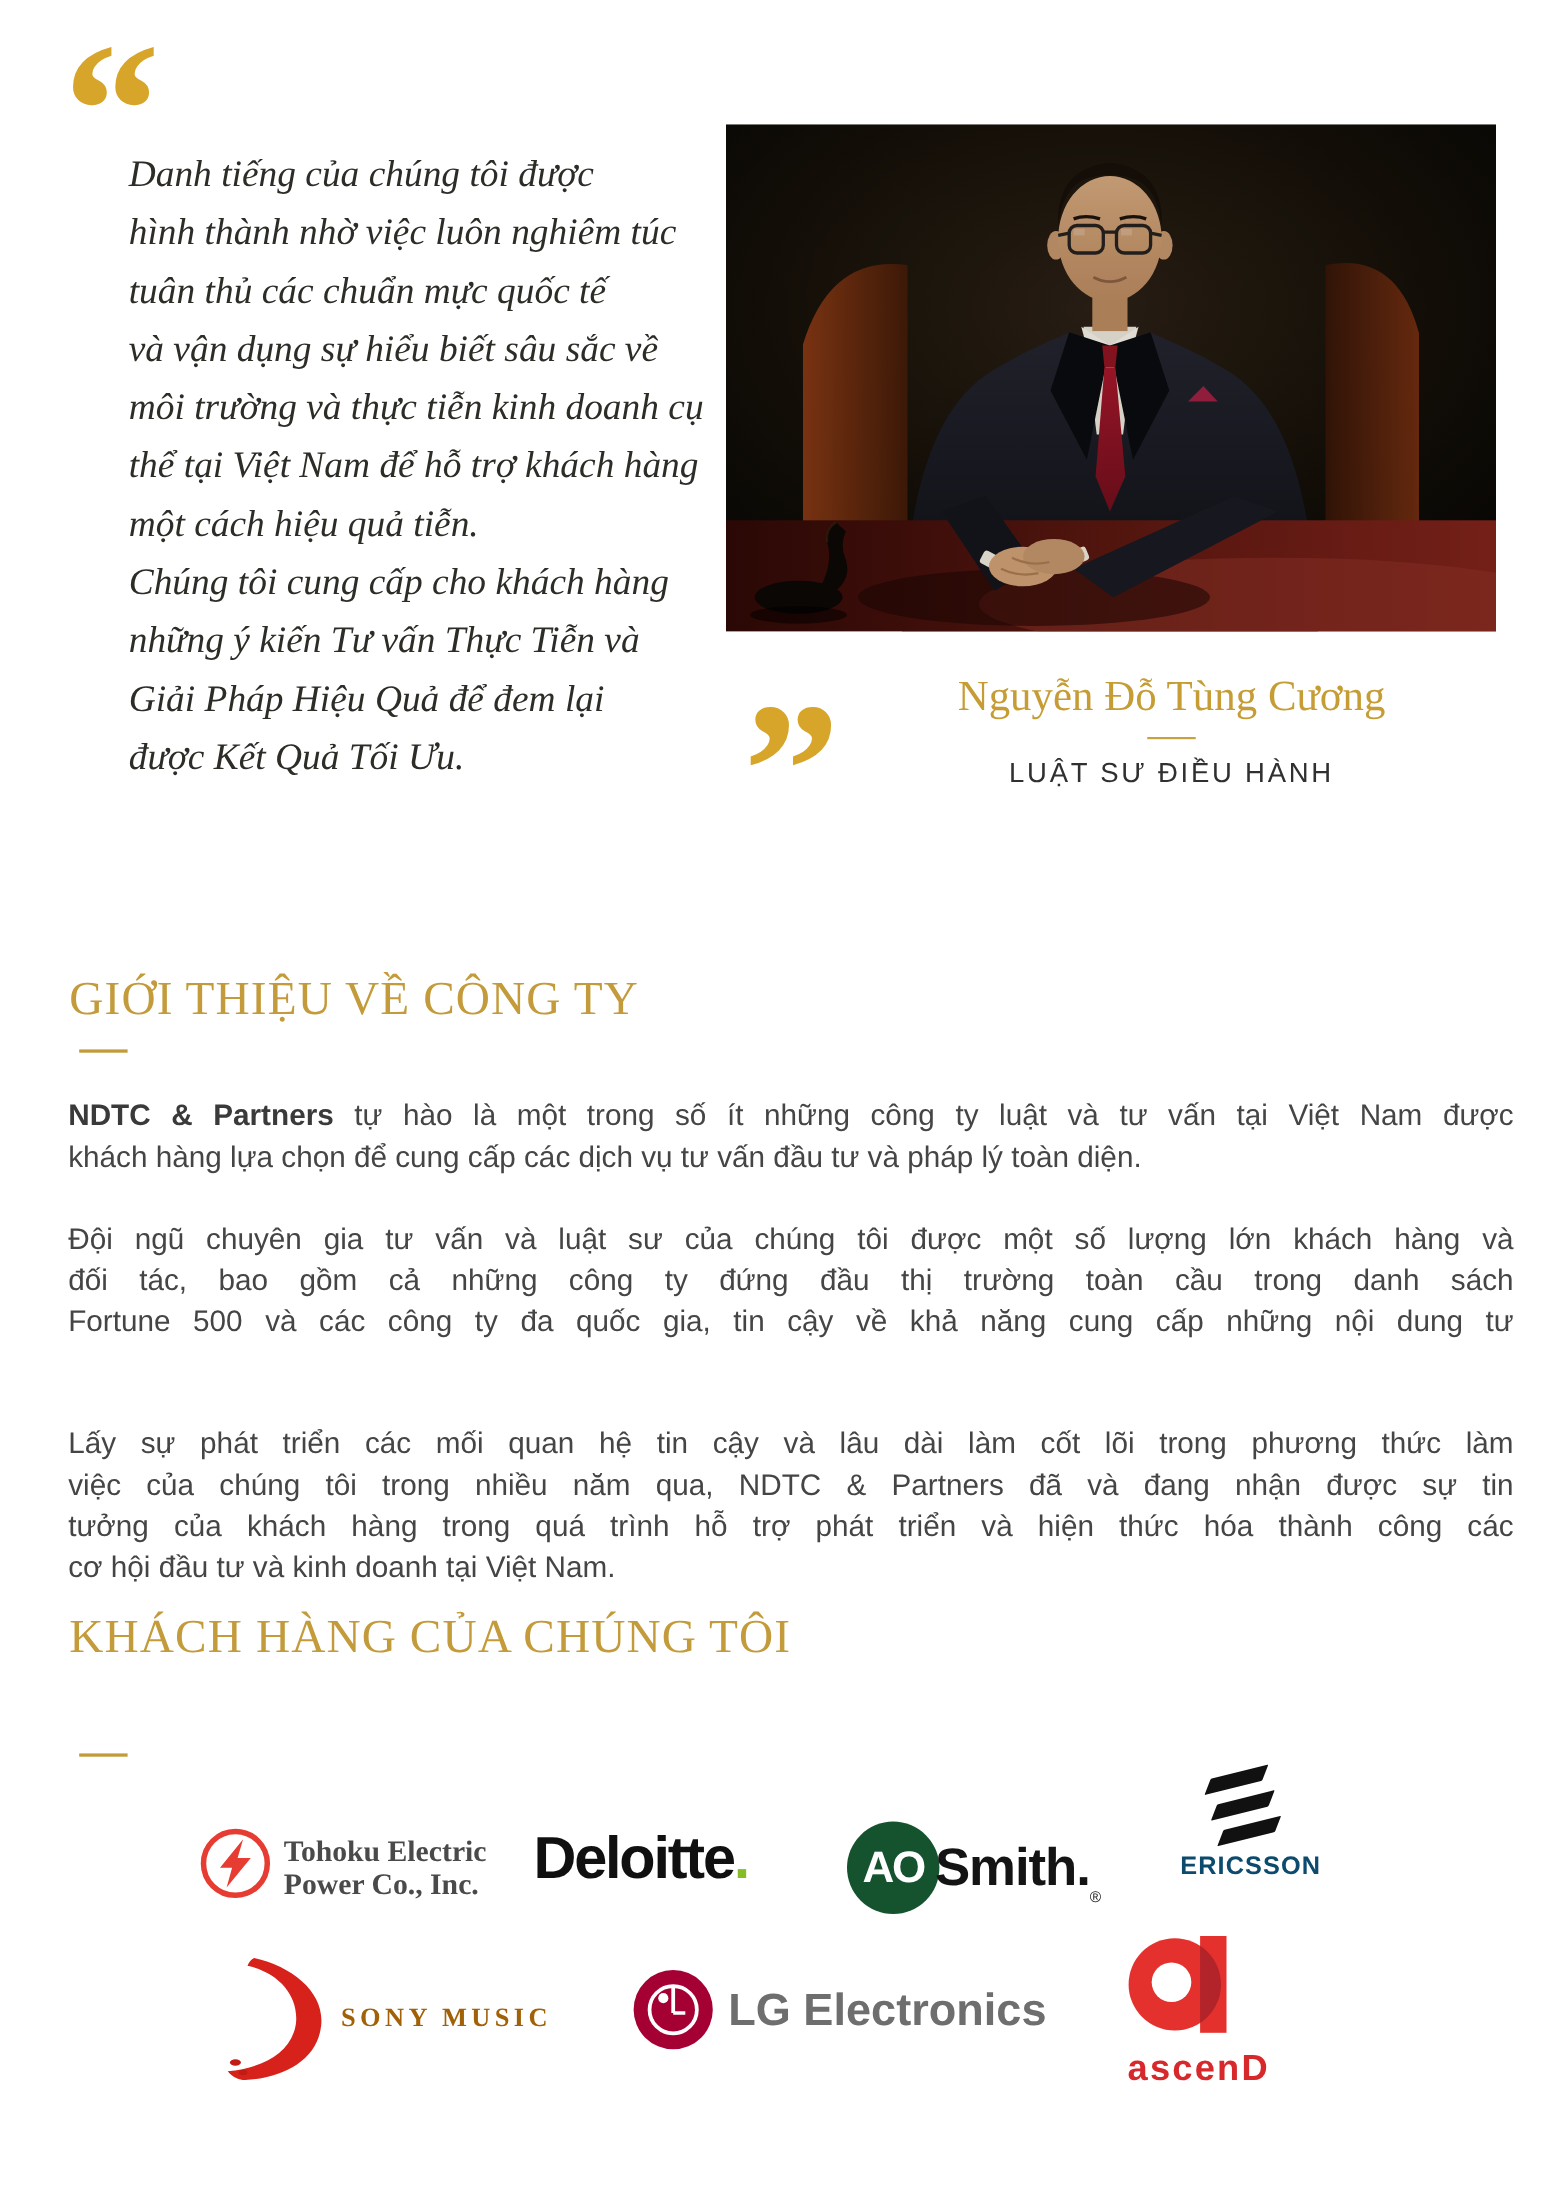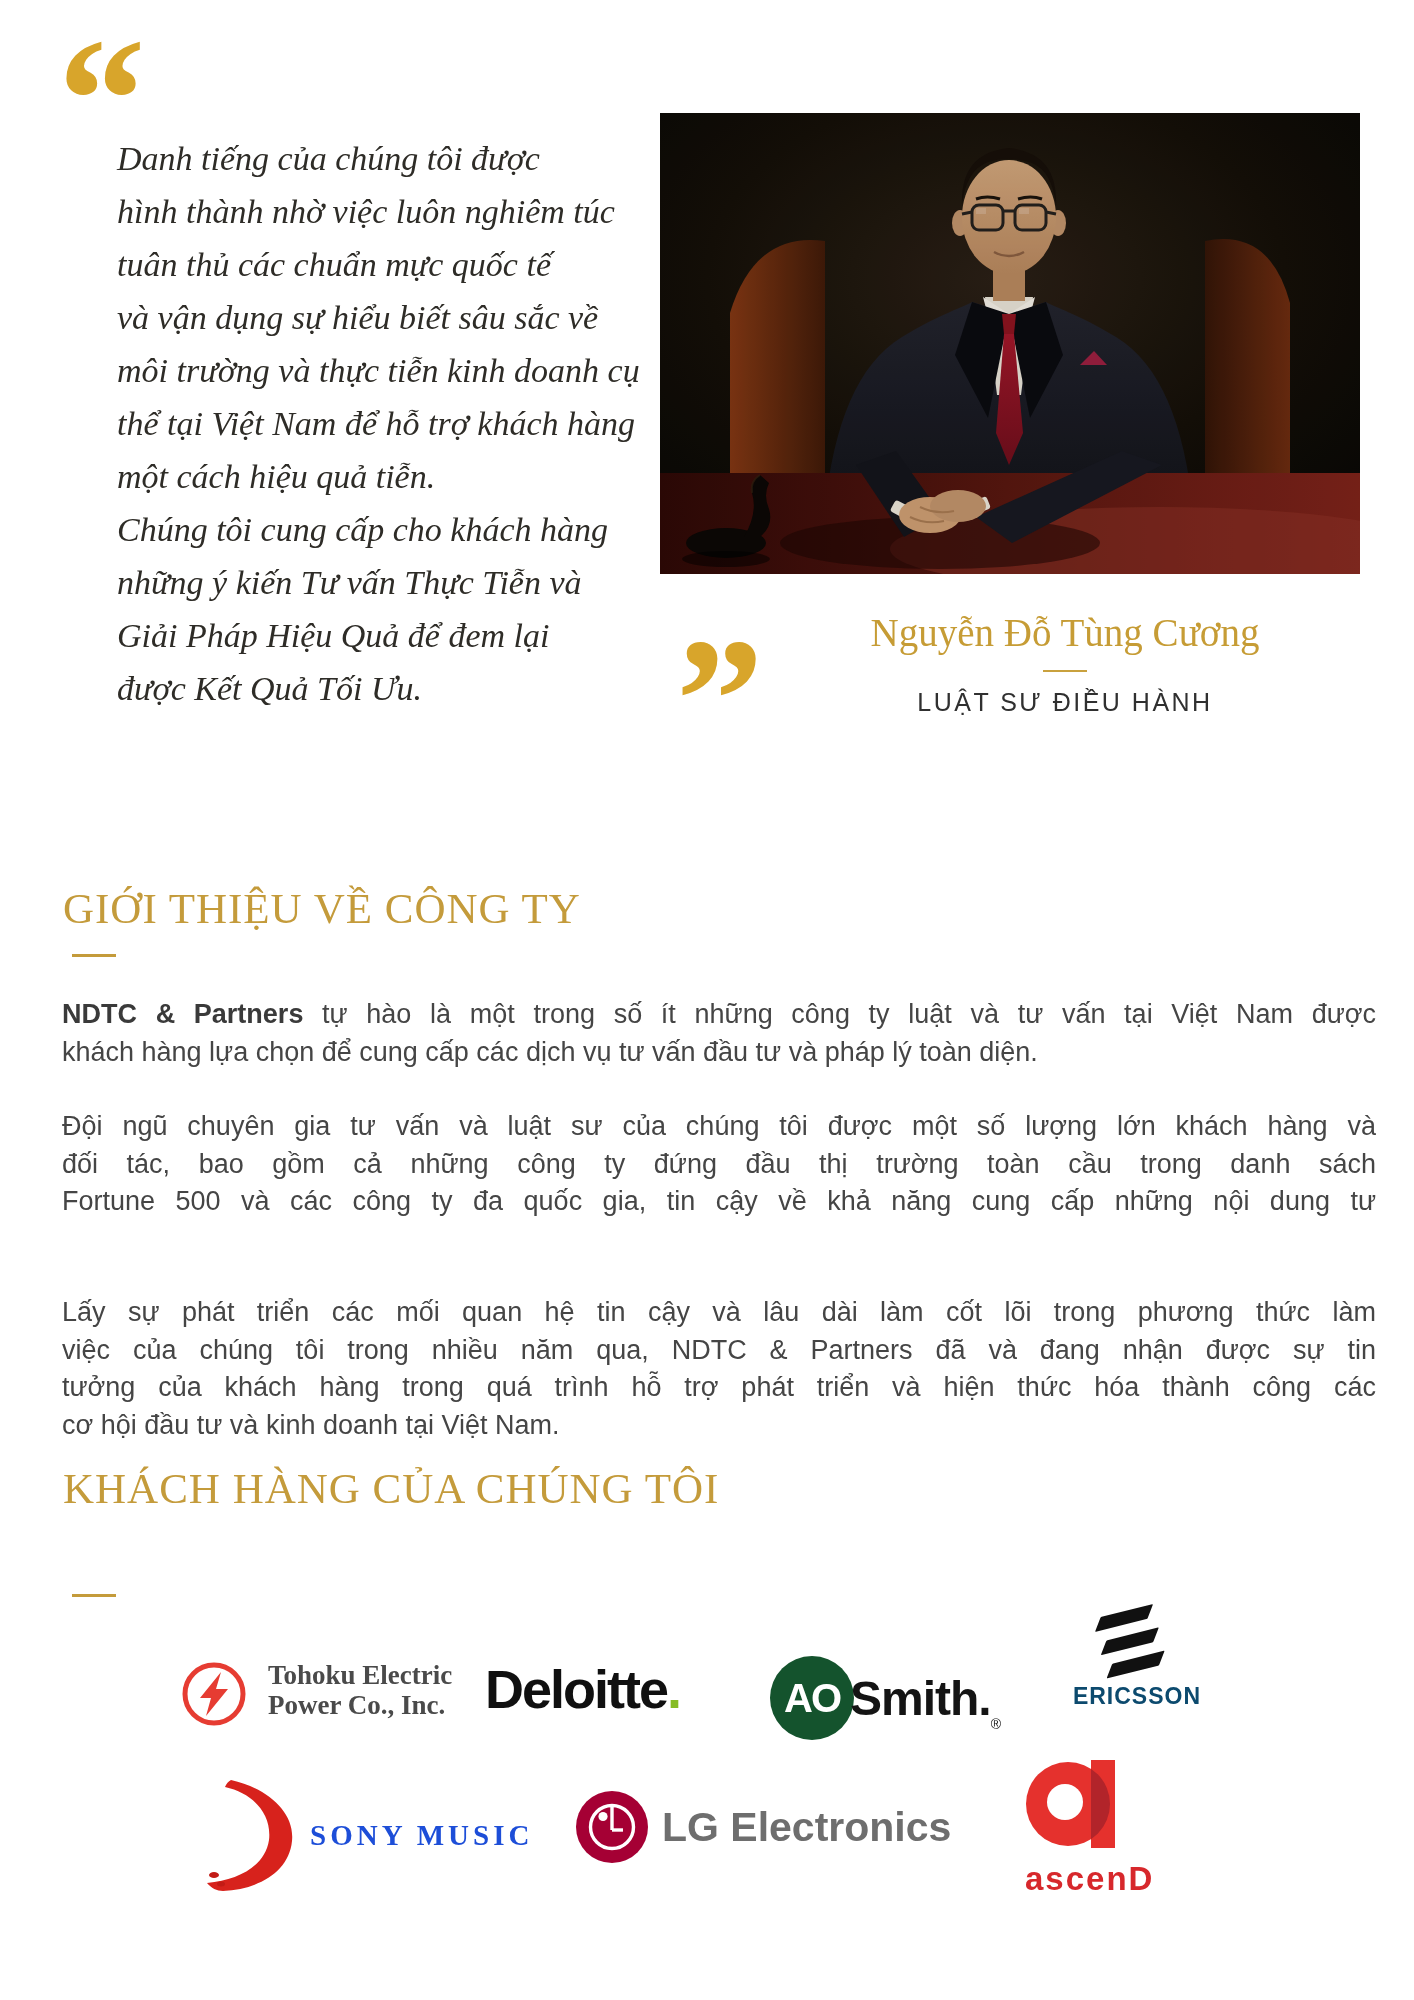--- a/index.html
+++ b/index.html
@@ -39,22 +39,22 @@
   .deloitte .dot{color:#86BC25;}
   .ao-circle{width:84px;height:84px;border-radius:50%;background:#14532d;color:#ffffff;
              display:flex;align-items:center;justify-content:center;
              font-size:40px;font-weight:bold;letter-spacing:-2px;}
   .smith{font-size:48px;font-weight:bold;color:#141414;letter-spacing:-1px;white-space:nowrap;}
   .reg{font-size:14px;color:#141414;}
   .eric-bars{transform:rotate(-14deg);}
   .eric-bar{width:54px;height:13px;background:#111111;transform:skewX(-35deg);
             margin-bottom:11px;border-radius:1px;}
   .ericsson-word{font-size:23px;font-weight:bold;letter-spacing:1px;color:#0c4a6e;white-space:nowrap;}
-  .sony-word{font-family:"Liberation Serif",serif;font-weight:bold;font-size:29px;
-             letter-spacing:4px;color:#1d4ed8;white-space:nowrap;}
+  .sony-word{font-family:"Liberation Serif",serif;font-weight:bold;font-size:24px;
+             letter-spacing:4px;color:#a16207;white-space:nowrap;}
   .lg-word{font-size:41px;font-weight:bold;color:#6e6e6e;white-space:nowrap;}
   .ascend-word{font-size:33px;font-weight:bold;letter-spacing:2px;color:#D7282C;white-space:nowrap;text-align:center;}
 </style>
 </head>
 <body>
 
 <div id="page">
 
   <div class="abs qmark" style="left:58px;top:22px;">“</div>
 
@@ -199,21 +199,21 @@
   <div class="abs para" style="top:1294px;">
     <div class="jline">Lấy sự phát triển các mối quan hệ tin cậy và lâu dài làm cốt lõi trong phương thức làm</div>
     <div class="jline">việc của chúng tôi trong nhiều năm qua, NDTC &amp; Partners đã và đang nhận được sự tin</div>
     <div class="jline">tưởng của khách hàng trong quá trình hỗ trợ phát triển và hiện thức hóa thành công các</div>
     <div class="lline">cơ hội đầu tư và kinh doanh tại Việt Nam.</div>
   </div>
 
   <div class="abs sec-head" style="left:63px;top:1464px;">KHÁCH HÀNG CỦA CHÚNG TÔI</div>
   <div class="abs head-dash" style="left:72px;top:1594px;"></div>
 
-  <div class="abs" style="left:180px;top:1660px;display:flex;align-items:flex-start;gap:20px;">
+  <div class="abs" style="left:180px;top:1660px;display:flex;align-items:flex-end;gap:10px;">
     <svg width="68" height="68" viewBox="0 0 68 68">
       <circle cx="34" cy="34" r="29" fill="none" stroke="#E63C32" stroke-width="5"></circle>
       <path d="M41,12 L20,38 L31,38 L26,56 L48,29 L36,29 Z" fill="#E63C32"></path>
     </svg>
     <div class="tohoku-text">
       <div>Tohoku Electric</div>
       <div>Power Co., Inc.</div>
     </div>
   </div>
 

